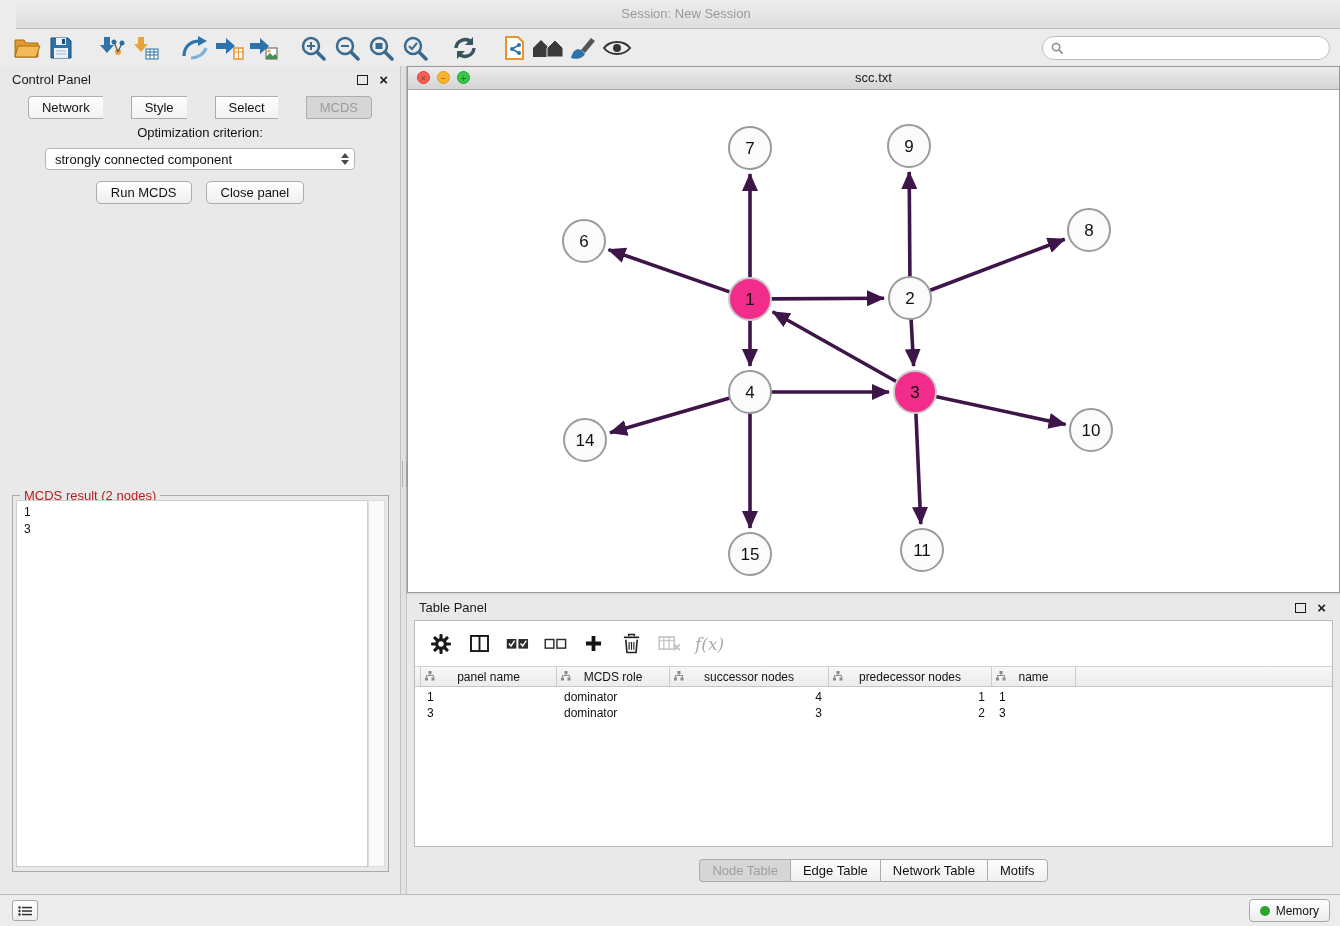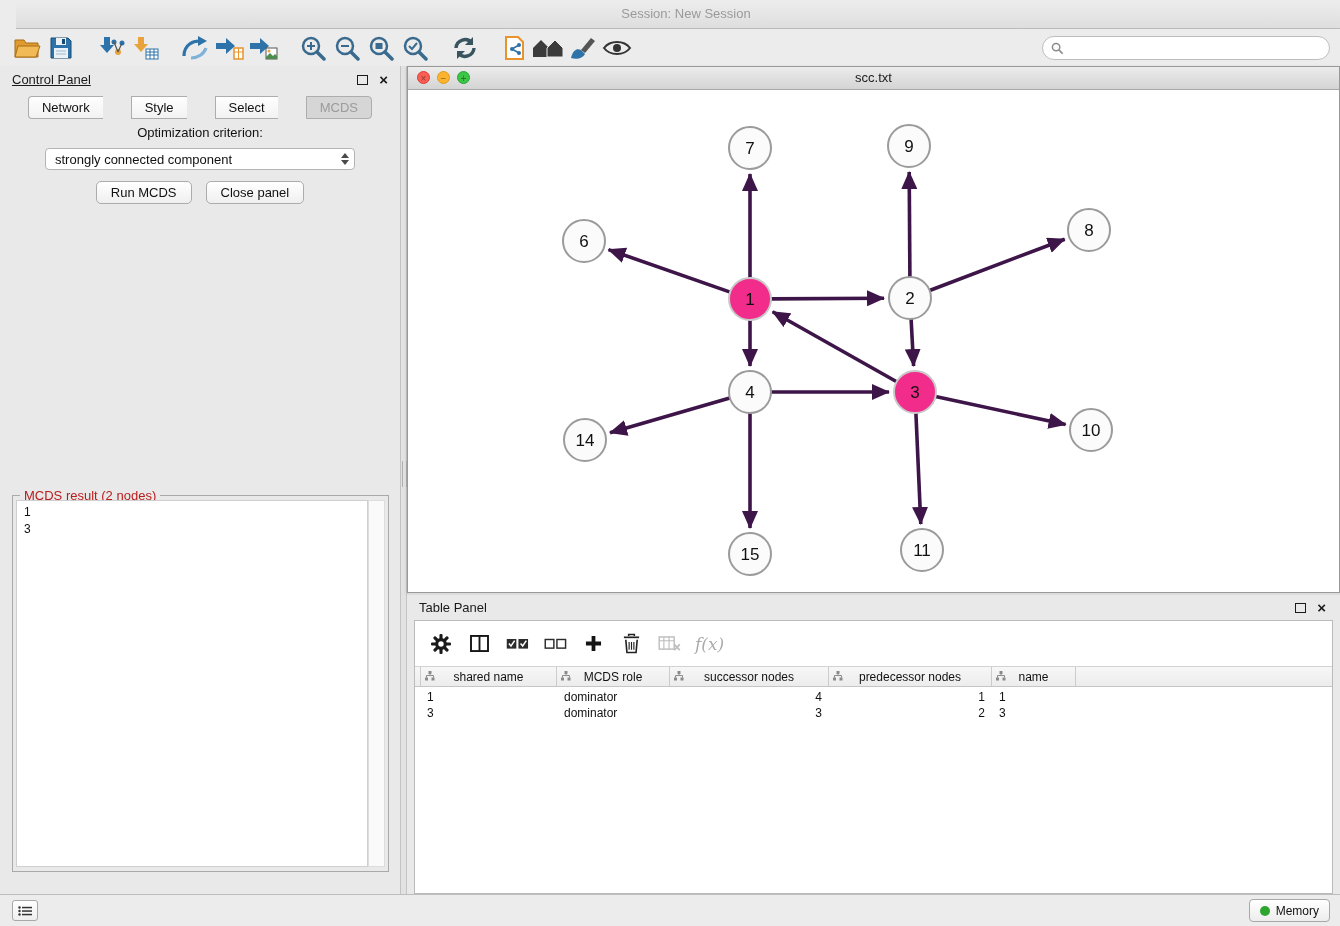--- a/index.html
+++ b/index.html
@@ -15,21 +15,21 @@
   .tb-icon{display:inline-flex;align-items:center;justify-content:center;width:34px;height:32px;flex:0 0 auto;cursor:default;}
   .tb-gap{width:16px;flex:0 0 auto;}
   .search-wrap{margin-left:auto;position:relative;flex:0 0 auto;}
   .search-input{width:288px;height:24px;border-radius:12px;border:1px solid #BDBDBD;background:#fff;
     padding:0 10px 0 26px;font:12px "Liberation Sans",sans-serif;box-sizing:border-box;outline:none;}
   .search-glyph{position:absolute;left:9px;top:6px;}
 
   
   .control-panel{position:absolute;left:0;top:66px;width:401px;height:828px;background:#E9E9E9;border-right:1px solid #C2C2C2;box-sizing:border-box;}
   .cp-header{height:27px;display:flex;align-items:center;padding:0 12px;}
-  .cp-title{font-size:13px;color:#1A1A1A;text-decoration:underline;}
+  .cp-title{font-size:13px;color:#1A1A1A;}
   .win-controls{margin-left:auto;display:flex;gap:11px;align-items:center;}
   .float-box{width:9px;height:8px;border:1.5px solid #1A1A1A;display:inline-block;}
   .close-x{font-weight:bold;font-size:15px;color:#1A1A1A;line-height:10px;}
   .cp-tabs{display:flex;justify-content:center;margin-top:3px;gap:28px;}
   .cp-tab{border:1px solid #ADADAD;border-right:none;background:linear-gradient(#FEFEFE,#F2F2F2);padding:3px 13px;font-size:13px;color:#111;}
   .cp-tab:first-child{border-radius:4px 0 0 4px;}
   .cp-tab:last-child{border-right:1px solid #ADADAD;border-radius:0 4px 4px 0;}
   .cp-tab.active{background:#D6D6D6;color:#9B9B9B;}
   .cp-opt-label{text-align:center;margin-top:6px;font-size:13px;color:#111;}
   .cp-select{margin:8px auto 0;width:310px;height:22px;background:#fff;border:1px solid #B4B4B4;border-radius:4px;
@@ -418,21 +418,21 @@
         <span class="tp-tool fx">f(x)</span>
       </div>
       <div class="tp-table-header">
           <div class="th" style="width: 137px;">
             <svg class="tree-ico" viewBox="0 0 10 10" width="10" height="10">
               <rect x="3.5" y="0" width="3" height="3" fill="#8a8a8a"></rect>
               <rect x="0" y="6.5" width="3" height="3" fill="#8a8a8a"></rect>
               <rect x="6.5" y="6.5" width="3" height="3" fill="#8a8a8a"></rect>
               <path d="M5 3V4.5M1.5 6.5V4.5H8.5V6.5" stroke="#8a8a8a" fill="none"></path>
             </svg>
-            <span>shared name</span>
+            <span>panel name</span>
           </div>
           <div class="th" style="width: 113px;">
             <svg class="tree-ico" viewBox="0 0 10 10" width="10" height="10">
               <rect x="3.5" y="0" width="3" height="3" fill="#8a8a8a"></rect>
               <rect x="0" y="6.5" width="3" height="3" fill="#8a8a8a"></rect>
               <rect x="6.5" y="6.5" width="3" height="3" fill="#8a8a8a"></rect>
               <path d="M5 3V4.5M1.5 6.5V4.5H8.5V6.5" stroke="#8a8a8a" fill="none"></path>
             </svg>
             <span>MCDS role</span>
           </div>
@@ -474,20 +474,26 @@
           </div>
           <div class="tr">
             <div class="td l" style="width: 137px;">3</div>
             <div class="td l" style="width: 113px;">dominator</div>
             <div class="td r" style="width: 159px;">3</div>
             <div class="td r" style="width: 163px;">2</div>
             <div class="td l" style="width: 84px;">3</div>
           </div>
         </div>
     </div>
+    <div class="tp-tabs">
+        <div class="tp-tab active">Node Table</div>
+        <div class="tp-tab">Edge Table</div>
+        <div class="tp-tab">Network Table</div>
+        <div class="tp-tab">Motifs</div>
+      </div>
   </div>
 
   <div class="statusbar">
     <button class="list-btn">
       <svg viewBox="0 0 14 10" width="14" height="10">
           <circle cx="1.5" cy="1.5" r="1.2" fill="#333"></circle>
           <rect x="4" y="0.8" width="10" height="1.5" fill="#333"></rect>
           <circle cx="1.5" cy="5" r="1.2" fill="#333"></circle>
           <rect x="4" y="4.3" width="10" height="1.5" fill="#333"></rect>
           <circle cx="1.5" cy="8.5" r="1.2" fill="#333"></circle>

